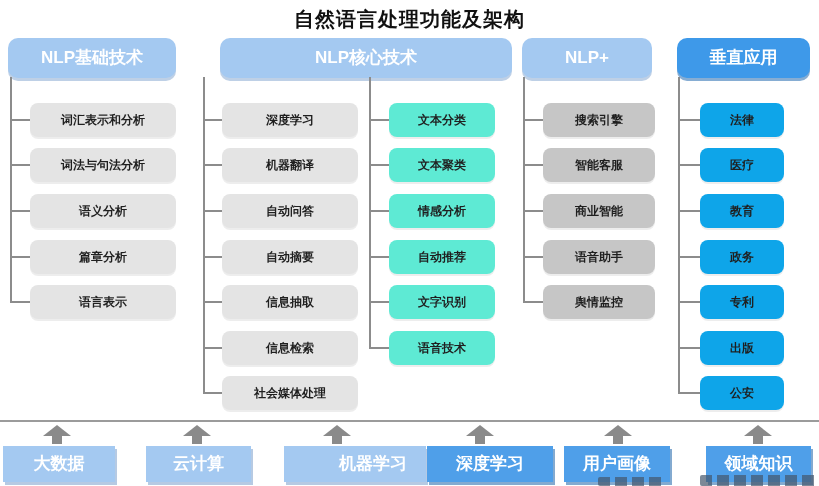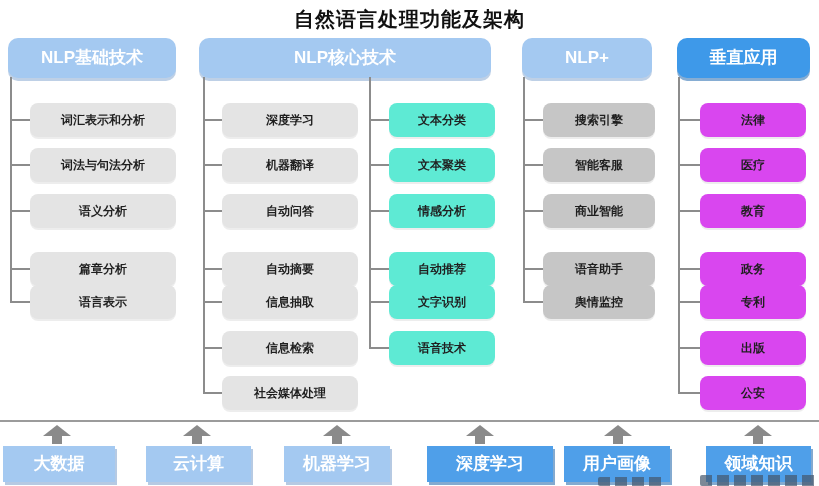--- a/index.html
+++ b/index.html
@@ -11,63 +11,63 @@
     position:absolute;left:0;top:6px;width:819px;text-align:center;
     font-size:20px;font-weight:700;color:#111;letter-spacing:1px;
   }
   
   .hdr{
     position:absolute;top:38px;height:40px;line-height:40px;text-align:center;
     border-radius:10px;color:#fff;font-size:17px;font-weight:700;
     background:#a4c9f1;box-shadow:0 3px 0 rgba(110,150,200,.45);
   }
   .h1{left:8px;width:168px;}
-  .h2{left:199px;width:292px;}
+  .h2{left:220px;width:292px;}
   .h3{left:522px;width:130px;}
   .h4{left:677px;width:133px;background:#3e99e9;box-shadow:0 3px 0 rgba(35,105,175,.55);}
   
   .vline{position:absolute;width:2px;background:#8c8c8c;}
   .v1{left:10px;top:77px;height:225px;}
   .v2l{left:203px;top:77px;height:316px;}
   .v2r{left:369px;top:77px;height:271px;}
   .v3{left:523px;top:77px;height:225px;}
   .v4{left:678px;top:77px;height:316px;}
   
   .item{
     position:absolute;height:34px;line-height:34px;text-align:center;
     border-radius:8px;font-size:12px;font-weight:700;color:#1f1f1f;
     box-shadow:0 2px 0 rgba(0,0,0,.07);
   }
-  .r1{top:103px}.r2{top:148px}.r3{top:194px}.r4{top:252px}.r5{top:285px}.r6{top:331px}.r7{top:376px}
+  .r1{top:103px}.r2{top:148px}.r3{top:194px}.r4{top:240px}.r5{top:285px}.r6{top:331px}.r7{top:376px}
   .c1{left:30px;width:146px;background:#e4e4e4;}
   .c2l{left:222px;width:136px;background:#e4e4e4;}
   .c2r{left:389px;width:106px;background:#5eead4;}
   .c3{left:543px;width:112px;background:#c6c6c6;}
-  .c4{left:700px;width:106px;background:#d946ef;text-align:center;}
+  .c4{left:700px;width:84px;background:#0ea5e9;text-align:center;}
   .item::before{content:"";position:absolute;top:16px;height:2px;background:#8c8c8c;}
   .c1::before{left:-20px;width:20px;}
   .c2l::before{left:-19px;width:19px;}
   .c2r::before{left:-20px;width:20px;}
   .c3::before{left:-20px;width:20px;}
   .c4::before{left:-22px;width:22px;}
   
   .baseline{position:absolute;left:0;top:420px;width:819px;height:2px;background:#9b9b9b;}
   .arrow{position:absolute;top:425px;width:28px;height:19px;}
   .arrow .head{width:0;height:0;border-left:14px solid transparent;border-right:14px solid transparent;border-bottom:11px solid #8a8a8a;}
   .arrow .stem{width:10px;height:8px;background:#8a8a8a;margin:0 auto;}
   .a1{left:43px}.a2{left:183px}.a3{left:323px}.a4{left:466px}.a5{left:604px}.a6{left:744px}
   .fbox{
     position:absolute;top:446px;height:36px;line-height:36px;text-align:center;
     border-radius:0;color:#fff;font-size:17px;font-weight:600;
   }
   .fb-light{background:#a4c9f1;box-shadow:2px 3px 0 rgba(110,150,200,.5);}
   .fb-bright{background:#4f9fe9;box-shadow:2px 3px 0 rgba(30,100,170,.55);}
   .f1{left:3px;width:112px;}
   .f2{left:146px;width:105px;}
-  .f3{left:284px;width:106px;}
+  .f3{left:284px;width:106px;padding-left:36px;}
   .f4{left:427px;width:126px;}
   .f5{left:564px;width:106px;}
   .f6{left:706px;width:105px;}
   
   .wm{
     position:absolute;opacity:.7;border-radius:2px;
     background:repeating-linear-gradient(90deg,#44566b 0 12px,rgba(68,86,107,0) 12px 17px);
   }
   .wm1{left:598px;top:477px;width:66px;height:9px;}
   .wm2{left:700px;top:475px;width:119px;height:11px;}

